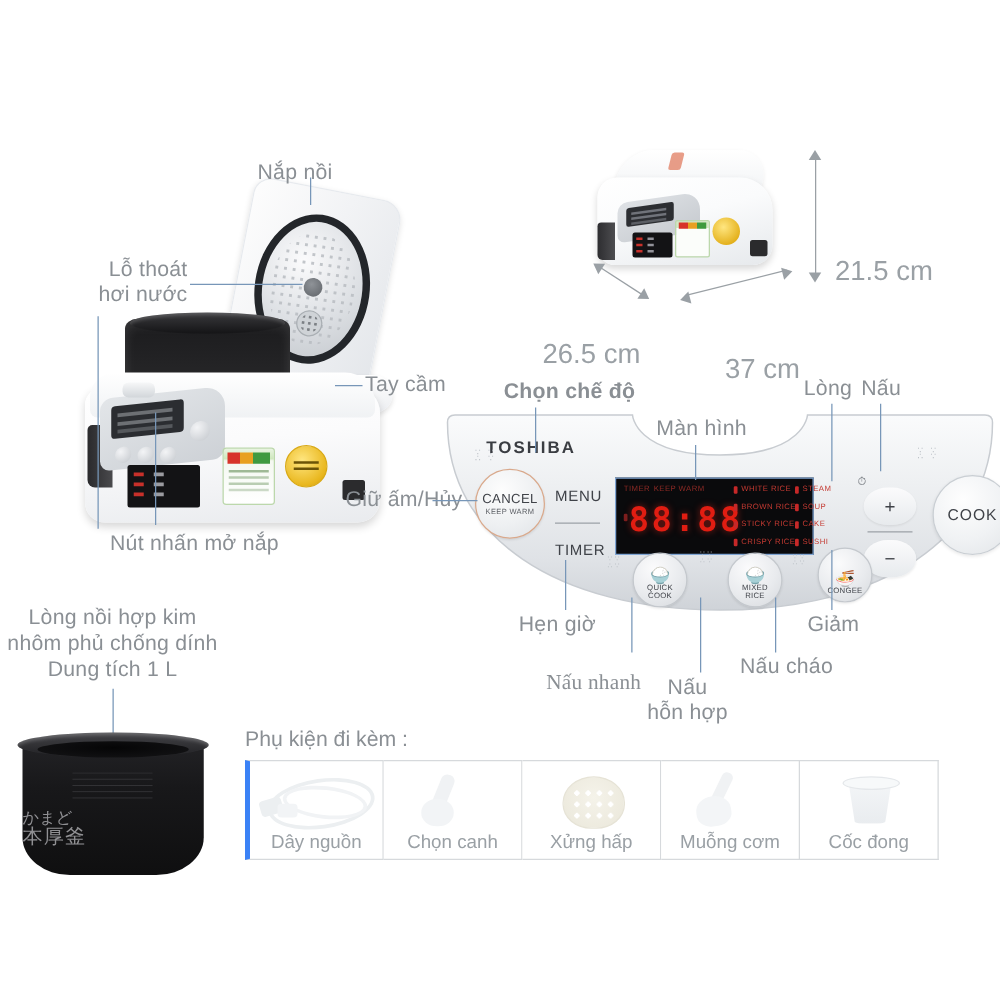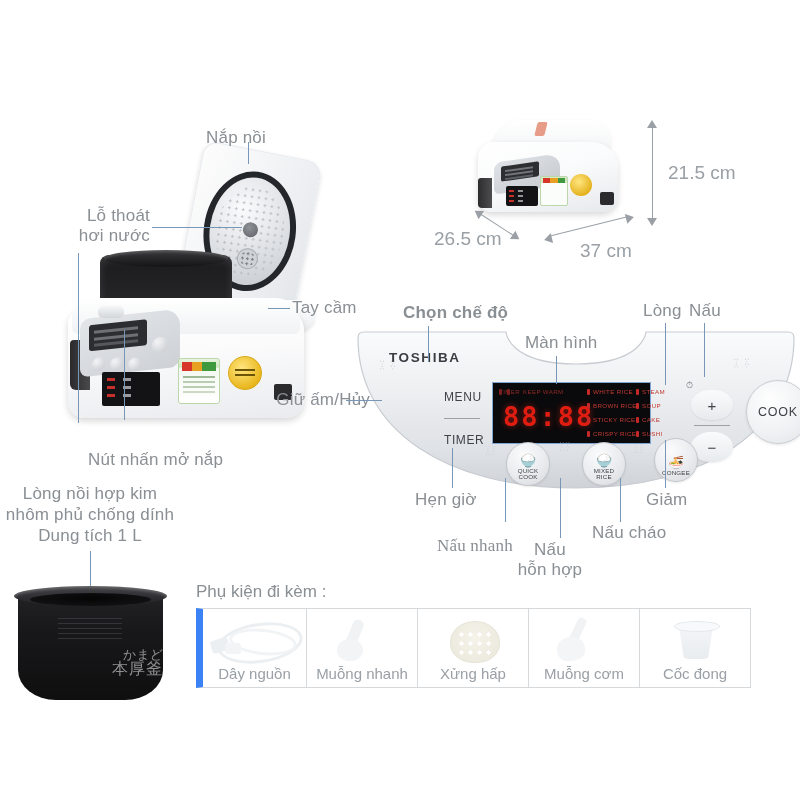--- a/index.html
+++ b/index.html
@@ -13,21 +13,21 @@
   .abs{position:absolute;}
 
   
   .lbl{
     position:absolute;color:#8a8f94;font-size:17px;line-height:20px;
     white-space:pre;letter-spacing:.2px;font-weight:400;
   }
   .lbl.c{text-align:center;}
   .lbl.r{text-align:right;}
   .dim{
-    position:absolute;color:#9aa0a5;font-size:19px;line-height:22px;white-space:pre;
+    position:absolute;color:#9aa0a5;font-size:22px;line-height:22px;white-space:pre;margin-top:44px;
   }
   
   .ln{position:absolute;background:#7796b8;}
   .lnv{width:1px;}
   .lnh{height:1px;}
 
   
   .cooker{position:absolute;left:60px;top:150px;width:260px;height:270px;}
   .lid{
     position:absolute;left:128px;top:0px;width:118px;height:168px;
@@ -206,21 +206,21 @@
     position:absolute;left:12px;top:1px;width:121px;height:13px;border-radius:50%;
     background:radial-gradient(ellipse at 50% 40%,#050506,#151517);
   }
   .pot-marks{
     position:absolute;left:40px;top:26px;width:64px;height:22px;
     background-image:
       linear-gradient(#4a4a4e 1px,transparent 1px);
     background-size:100% 5px;opacity:.55;
   }
   .pot-kanji{
-    position:absolute;left:0;right:0;top:56px;text-align:right;
+    position:absolute;left:0;right:0;top:56px;text-align:left;
     color:#a6a6aa;font-size:13px;line-height:14px;font-family:"DejaVu Sans",sans-serif;
     opacity:.85;
   }
   .pot-kanji b{display:block;font-size:16px;font-weight:400;letter-spacing:1px;}
 
   
   .panel{position:absolute;left:356px;top:330px;width:440px;height:160px;}
   .panel-brand{
     position:absolute;left:33px;top:20px;color:#3a3d42;font-size:13.5px;font-weight:bold;
     letter-spacing:1.6px;font-family:"Liberation Sans",sans-serif;
@@ -285,21 +285,21 @@
   .rbtn .tx{color:#3f4248;font-size:6.2px;line-height:6.6px;text-align:center;letter-spacing:.2px;}
   .braille{position:absolute;color:#b9bec4;font-size:7px;line-height:5px;letter-spacing:2px;}
 
   
   .acc-title{position:absolute;left:196px;top:582px;color:#8a8f94;font-size:17px;}
   .acc-row{position:absolute;left:196px;top:608px;display:flex;}
   .acc-cell{
     width:111px;height:80px;border:1px solid #d6d9dc;border-left:none;
     position:relative;background:#fff;box-sizing:border-box;
   }
-  .acc-cell:first-child{border-left:7px solid #3b82f6;}
+  .acc-cell:first-child{border-left:4px solid #3b82f6;}
   .acc-art{position:absolute;left:0;right:0;top:6px;height:46px;}
   .acc-name{
     position:absolute;left:0;right:0;bottom:5px;text-align:center;
     color:#9aa0a5;font-size:15px;
   }
   
   .cord{position:absolute;left:14px;top:8px;width:80px;height:34px;
     border:3px solid #eceff1;border-radius:50%;transform:rotate(-8deg);}
   .cord2{position:absolute;left:26px;top:14px;width:62px;height:20px;
     border:3px solid #f1f3f5;border-radius:50%;transform:rotate(6deg);}
@@ -360,21 +360,21 @@
   <div class="lbl" style="left:206px;top:128px;">Nắp nồi</div>
   <div class="ln lnv" style="left:248px;top:142px;height:22px;"></div>
 
   <div class="lbl r" style="left:40px;top:206px;width:110px;"><span>Lỗ thoát
 hơi nước</span></div>
   <div class="ln lnh" style="left:152px;top:227px;width:90px;"></div>
 
   <div class="lbl" style="left:292px;top:298px;">Tay cầm</div>
   <div class="ln lnh" style="left:268px;top:308px;width:22px;"></div>
 
-  <div class="lbl" style="left:88px;top:450px;">Nút nhấn mở nắp</div>
+  <div class="lbl" style="left:88px;top:425px;">Nút nhấn mở nắp</div>
   <div class="ln lnv" style="left:124px;top:330px;height:90px;"></div>
 
   <div class="ln lnv" style="left:78px;top:253px;height:170px;"></div>
 
   <div class="dimcooker">
     <div class="dc-lid"></div>
     <div class="dc-red"></div>
     <div class="dc-body">
       <div class="dc-side"></div>
       <div class="dc-panel">
@@ -420,20 +420,25 @@
     <path d="M2,8 C2,4 4,2 8,2 L150,2 C150,2 152,34 220,34 C288,34 290,2 290,2 L432,2
              C436,2 438,4 438,8 C438,100 350,158 220,158 C90,158 2,100 2,8 Z" fill="url(#pg)" stroke="#c8ccd1" stroke-width="1.2"></path>
   </svg>
 
   <div class="panel">
     <div class="panel-brand">TOSHIBA</div>
 
     <div class="braille" style="left:24px;top:30px;">∵ ∵<br>∴ ∵</div>
     <div class="braille" style="left:378px;top:28px;">∵ ∵<br>∴ ∵</div>
 
+    <div class="btn-cancel">
+      <span class="t1">CANCEL</span>
+      <span class="t2">KEEP
+WARM</span>
+    </div>
 
     <div class="lbl-menu">MENU</div>
     <div class="menu-div"></div>
     <div class="lbl-timer">TIMER</div>
 
     <div class="lcd">
       <div class="lcd-row" style="left:6px;top:5px;">
         <span class="dot dim"></span>
         <span class="ind">TIMER</span>
         <span class="dot dim" style="margin-left:8px;"></span>
@@ -560,21 +565,21 @@
           <div class="plug2"></div>
       </div>
       <div class="acc-name">Dây nguồn</div>
     </div>
 
     <div class="acc-cell">
       <div class="acc-art">
         <div class="ladle-b"></div>
           <div class="ladle-h"></div>
       </div>
-      <div class="acc-name">Muỗng nhanh</div>
+      <div class="acc-name">Chọn canh</div>
     </div>
 
     <div class="acc-cell">
       <div class="acc-art">
         <div class="steam"></div>
       </div>
       <div class="acc-name">Xửng hấp</div>
     </div>
 
     <div class="acc-cell">

